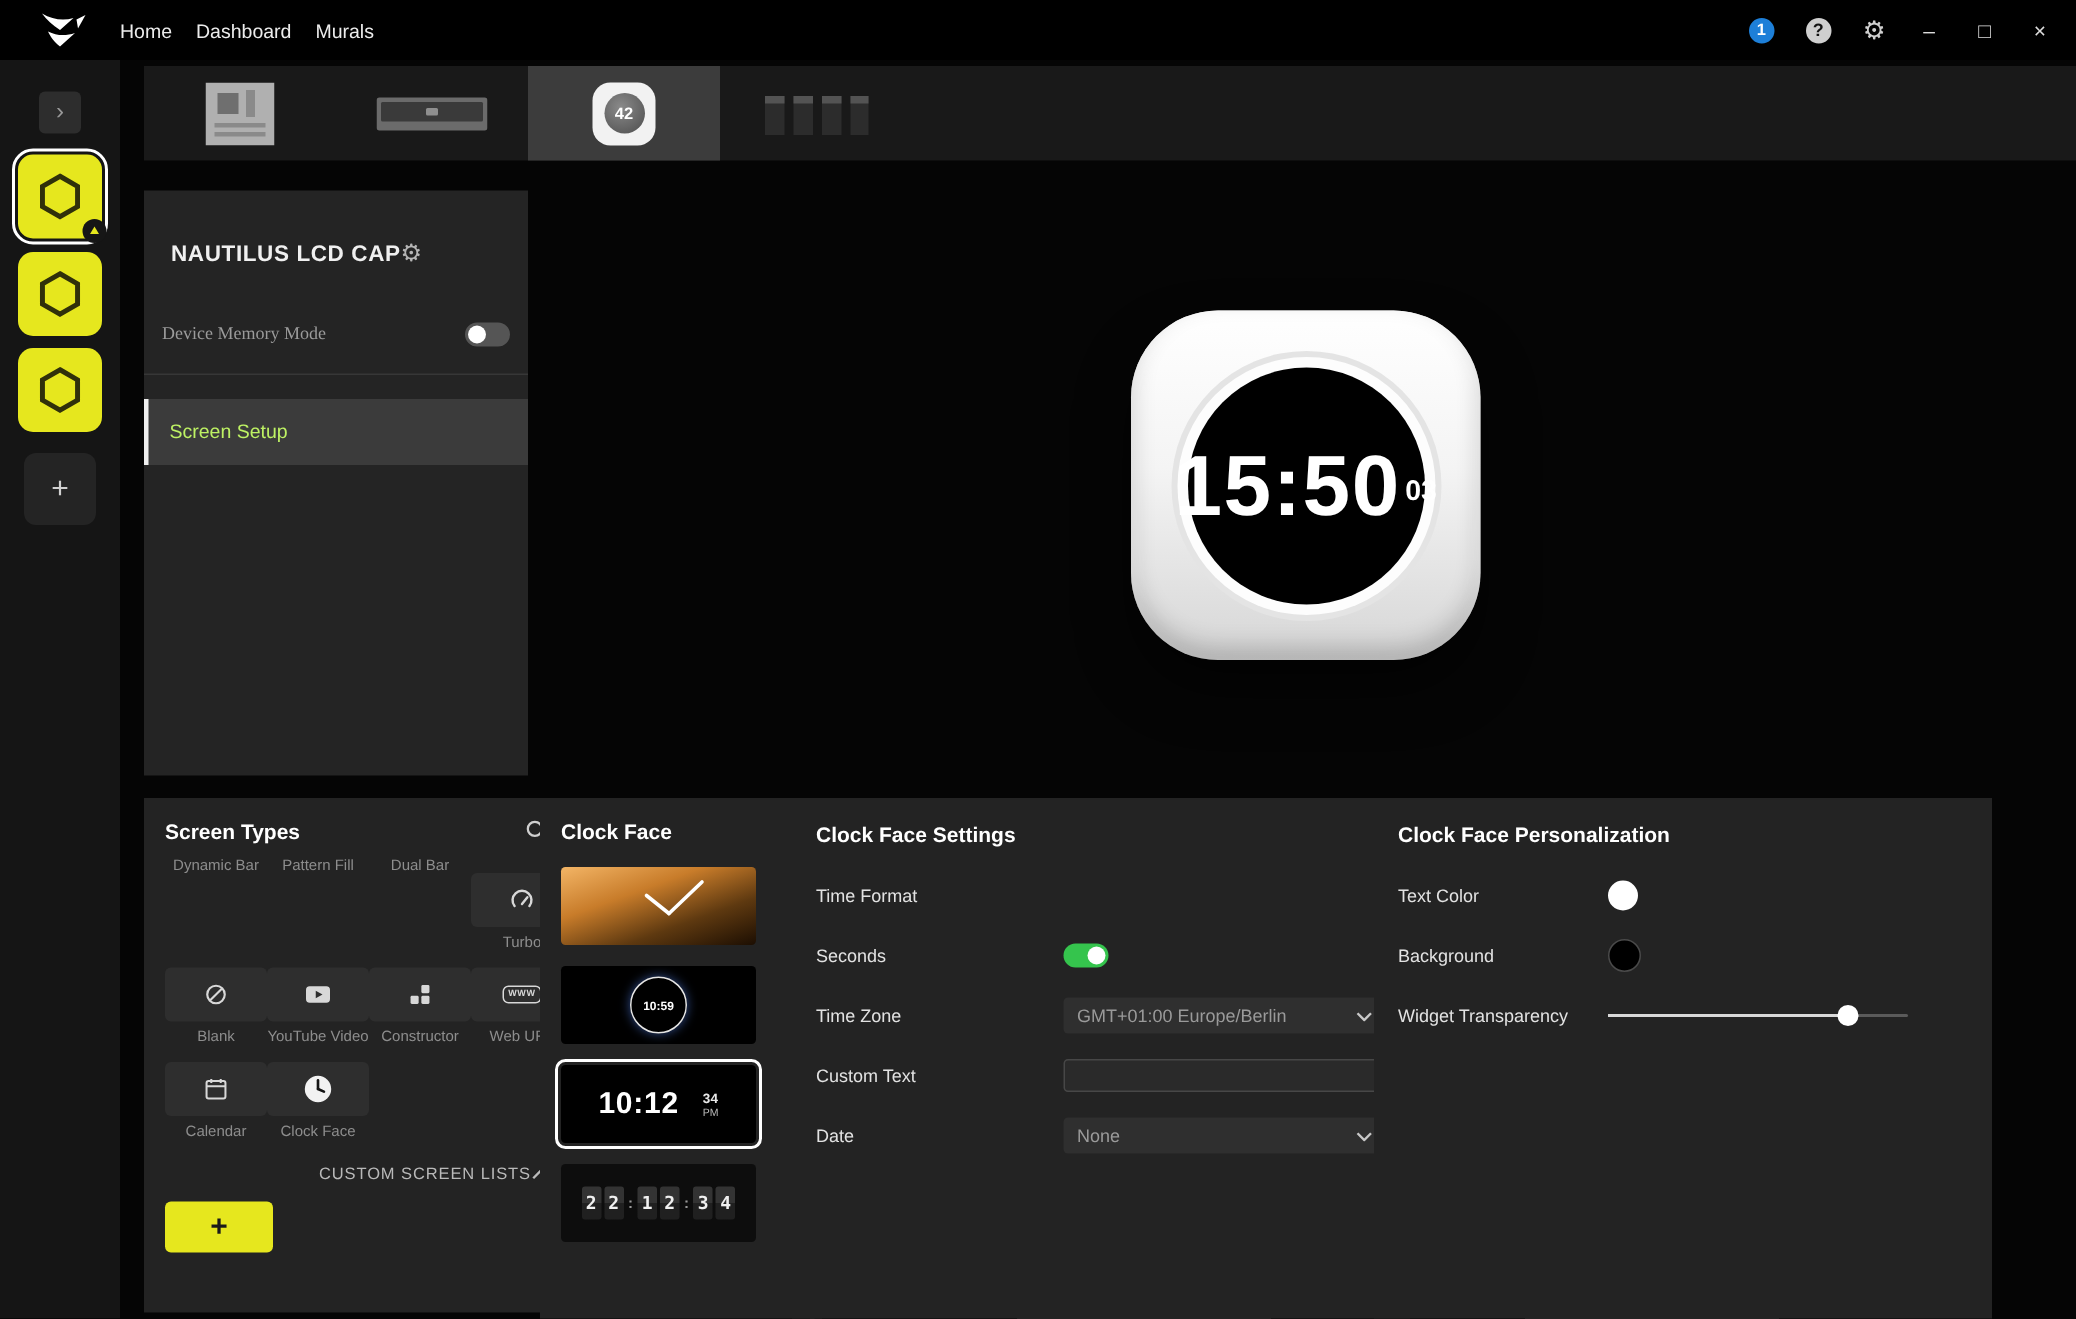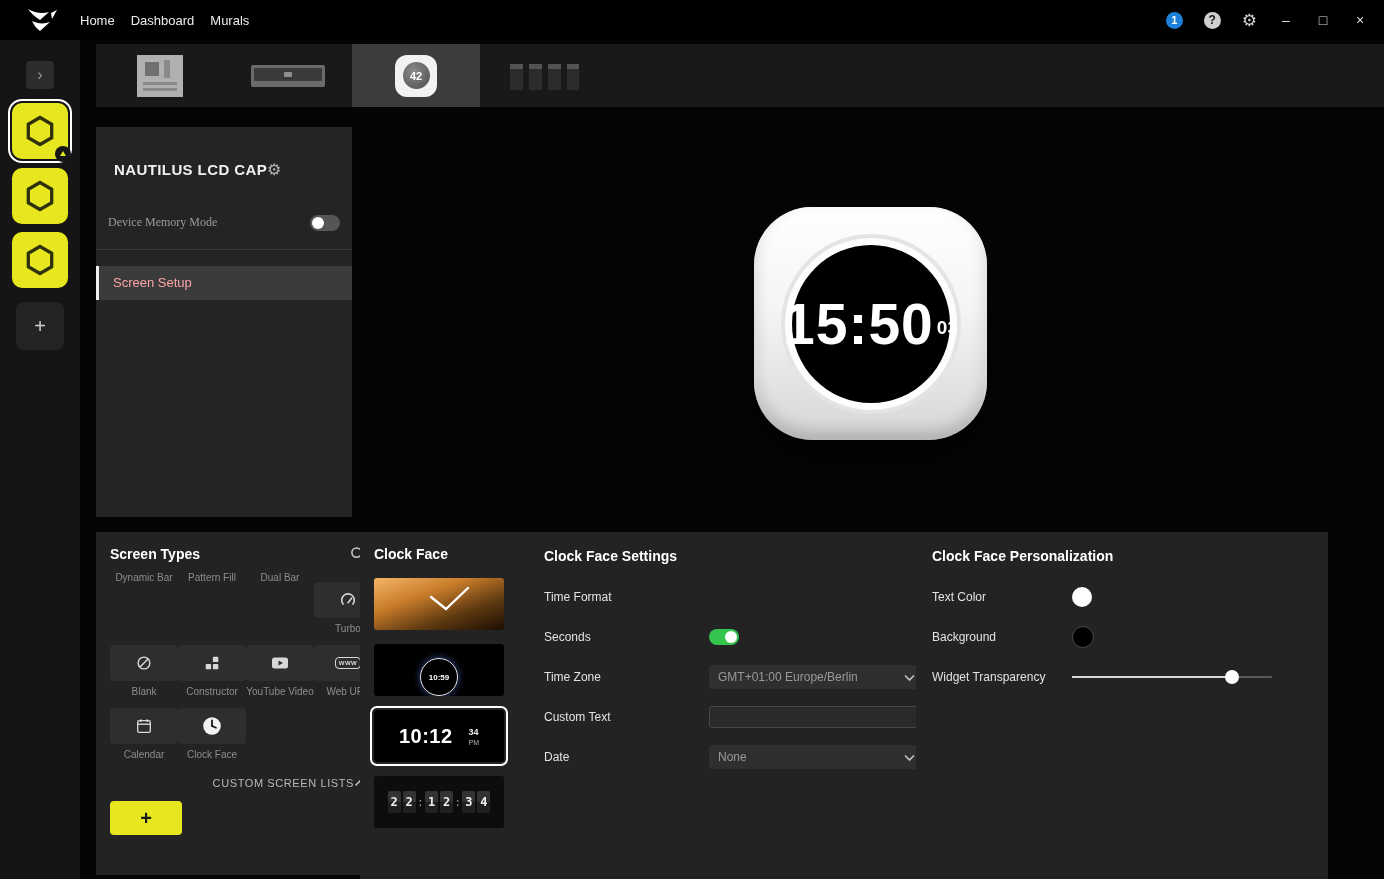--- a/index.html
+++ b/index.html
@@ -38,21 +38,21 @@
   .lcd-thumb-circle { width:27px; height:27px; border-radius:50%; background:radial-gradient(circle at 40% 35%, #8a8a8a, #4c4c4c); color:#fff; font-size:11px; font-weight:bold; display:flex; align-items:center; justify-content:center; }
 
   
   .device-panel { position:absolute; left:96px; top:127px; width:256px; height:390px; background:#242424; }
   .dp-head { display:flex; align-items:center; padding:22px 18px 0; }
   .dp-title { font-size:15px; font-weight:bold; color:#f0f0f0; letter-spacing:.4px; }
   .dp-gear { color:#b5b5b5; font-size:16px; line-height:1; }
   .dp-mem { display:flex; justify-content:space-between; align-items:center; padding:24px 12px 0;font-family:Liberation Serif, serif; }
   .dp-mem-label { font-size:12px; color:#9b9b9b; }
   .dp-divider { margin:18px 0 0; border-bottom:1px solid #373737; }
-  .dp-menu-item { margin-top:16px; height:34px; background:#3b3b3b; display:flex; align-items:center; padding-left:14px; font-size:13px; color:#fca5a5; border-left:3px solid #efefef; }
+  .dp-menu-item { margin-top:16px; height:44px; background:#3b3b3b; display:flex; align-items:center; padding-left:14px; font-size:13px; color:#bef264; border-left:3px solid #efefef; }
 
   
   .toggle { width:30px; height:16px; border-radius:8px; background:#555; position:relative; flex:none; }
   .toggle .knob { position:absolute; top:2px; width:12px; height:12px; border-radius:50%; background:#fff; }
   .toggle.off .knob { left:2px; }
   .toggle.on .knob { right:2px; }
 
   
   .lcd-device { position:absolute; left:754px; top:207px; width:233px; height:233px; border-radius:58px;
     background:linear-gradient(180deg,#ffffff 0%,#f4f4f4 45%,#d6d6d6 100%);
@@ -80,21 +80,21 @@
   .csl-title { font-size:11px; color:#b9b9b9; letter-spacing:.6px; }
   .add-screen-btn { margin-top:12px; width:72px; height:34px; border:none; border-radius:4px; color:#1a1a1a; font-size:20px; font-weight:bold; display:flex; align-items:center; justify-content:center; }
   .st-scroll { position:absolute; right:3px; bottom:14px; width:3px; height:48px; background:#5a5a5a; border-radius:2px; }
 
   
   #clock-face-panel { left:360px; width:160px; padding:14px; }
   .cf-list { margin-top:16px; display:flex; flex-direction:column; gap:14px; }
   .cf-thumb { width:130px; height:52px; border-radius:3px; position:relative; overflow:hidden; background:#000; }
   .cf-thumb.selected { outline:2px solid #fff; outline-offset:2px; }
   .cf-sunset { background:linear-gradient(160deg,#f3b566 0%,#c87c2a 35%,#5e3910 68%,#1c0e02 100%); }
-  .cf-analog { display:flex; align-items:flex-end; justify-content:center; }
+  .cf-analog { display:flex; align-items:center; justify-content:center; }
   .cf-analog .ring { width:36px; height:36px; border-radius:50%; border:1.5px solid #e6e6e6; box-shadow:0 0 7px rgba(90,140,255,.55); display:flex; align-items:center; justify-content:center; }
   .cf-analog .ring span { font-size:8px; color:#fff; font-weight:bold; }
   .cf-digital { display:flex; align-items:center; justify-content:center; gap:16px; }
   .cf-digital .big { font-size:20px; font-weight:bold; color:#fff; letter-spacing:.5px; }
   .cf-digital .stack { display:flex; flex-direction:column; align-items:flex-start; line-height:1; margin-top:2px; }
   .cf-digital .stack .s { font-size:9px; color:#e8e8e8; font-weight:bold; }
   .cf-digital .stack .ap { font-size:7px; color:#b9b9b9; margin-top:2px; }
   .cf-flip { background:#0d0d0d; display:flex; align-items:center; justify-content:center; gap:2px; }
   .flip-digit { width:13px; height:22px; border-radius:2px; background:linear-gradient(#333 0 50%, #202020 50% 100%); color:#f0f0f0; font-size:12px; font-weight:bold; display:flex; align-items:center; justify-content:center; font-family:"DejaVu Sans Mono", monospace; }
   .flip-colon { color:#9a9a9a; font-size:10px; font-weight:bold; margin:0 1px; }
@@ -276,39 +276,39 @@
       <button class="st-btn">
         <svg width="18" height="18" viewBox="0 0 20 20">
           <circle cx="10" cy="10" r="6.5" fill="none" stroke="#d8d8d8" stroke-width="1.6"></circle>
           <line x1="5.5" y1="14.5" x2="14.5" y2="5.5" stroke="#d8d8d8" stroke-width="1.6"></line>
         </svg>
       </button>
       <span class="st-label">Blank</span>
     </div>
     <div class="st-cell">
       <button class="st-btn">
+        <svg width="20" height="20" viewBox="0 0 20 20">
+          <rect x="2" y="4.5" width="16" height="11" rx="2.5" fill="#d8d8d8"></rect>
+          <path d="M8.5 7.5 L13 10 L8.5 12.5 Z" fill="#2e2e2e"></path>
+        </svg>
+      </button>
+      <span class="st-label">YouTube Video</span>
+    </div>
+
+    <div class="st-cell">
+      <button class="st-btn">
         <svg width="18" height="18" viewBox="0 0 20 20">
           <g fill="#d8d8d8">
               <rect x="3" y="11" width="6" height="6" rx="1"></rect>
               <rect x="11" y="11" width="6" height="6" rx="1"></rect>
               <rect x="11" y="3" width="6" height="6" rx="1"></rect>
             </g>
         </svg>
       </button>
       <span class="st-label">Constructor</span>
-    </div>
-
-    <div class="st-cell">
-      <button class="st-btn">
-        <svg width="20" height="20" viewBox="0 0 20 20">
-          <rect x="2" y="4.5" width="16" height="11" rx="2.5" fill="#d8d8d8"></rect>
-          <path d="M8.5 7.5 L13 10 L8.5 12.5 Z" fill="#2e2e2e"></path>
-        </svg>
-      </button>
-      <span class="st-label">YouTube Video</span>
     </div>
     <div class="st-cell">
       <button class="st-btn">
         <span class="www-icon">WWW</span>
       </button>
       <span class="st-label">Web URL</span>
     </div>
     <div class="st-cell">
       <button class="st-btn">
         <svg width="18" height="18" viewBox="0 0 20 20">

